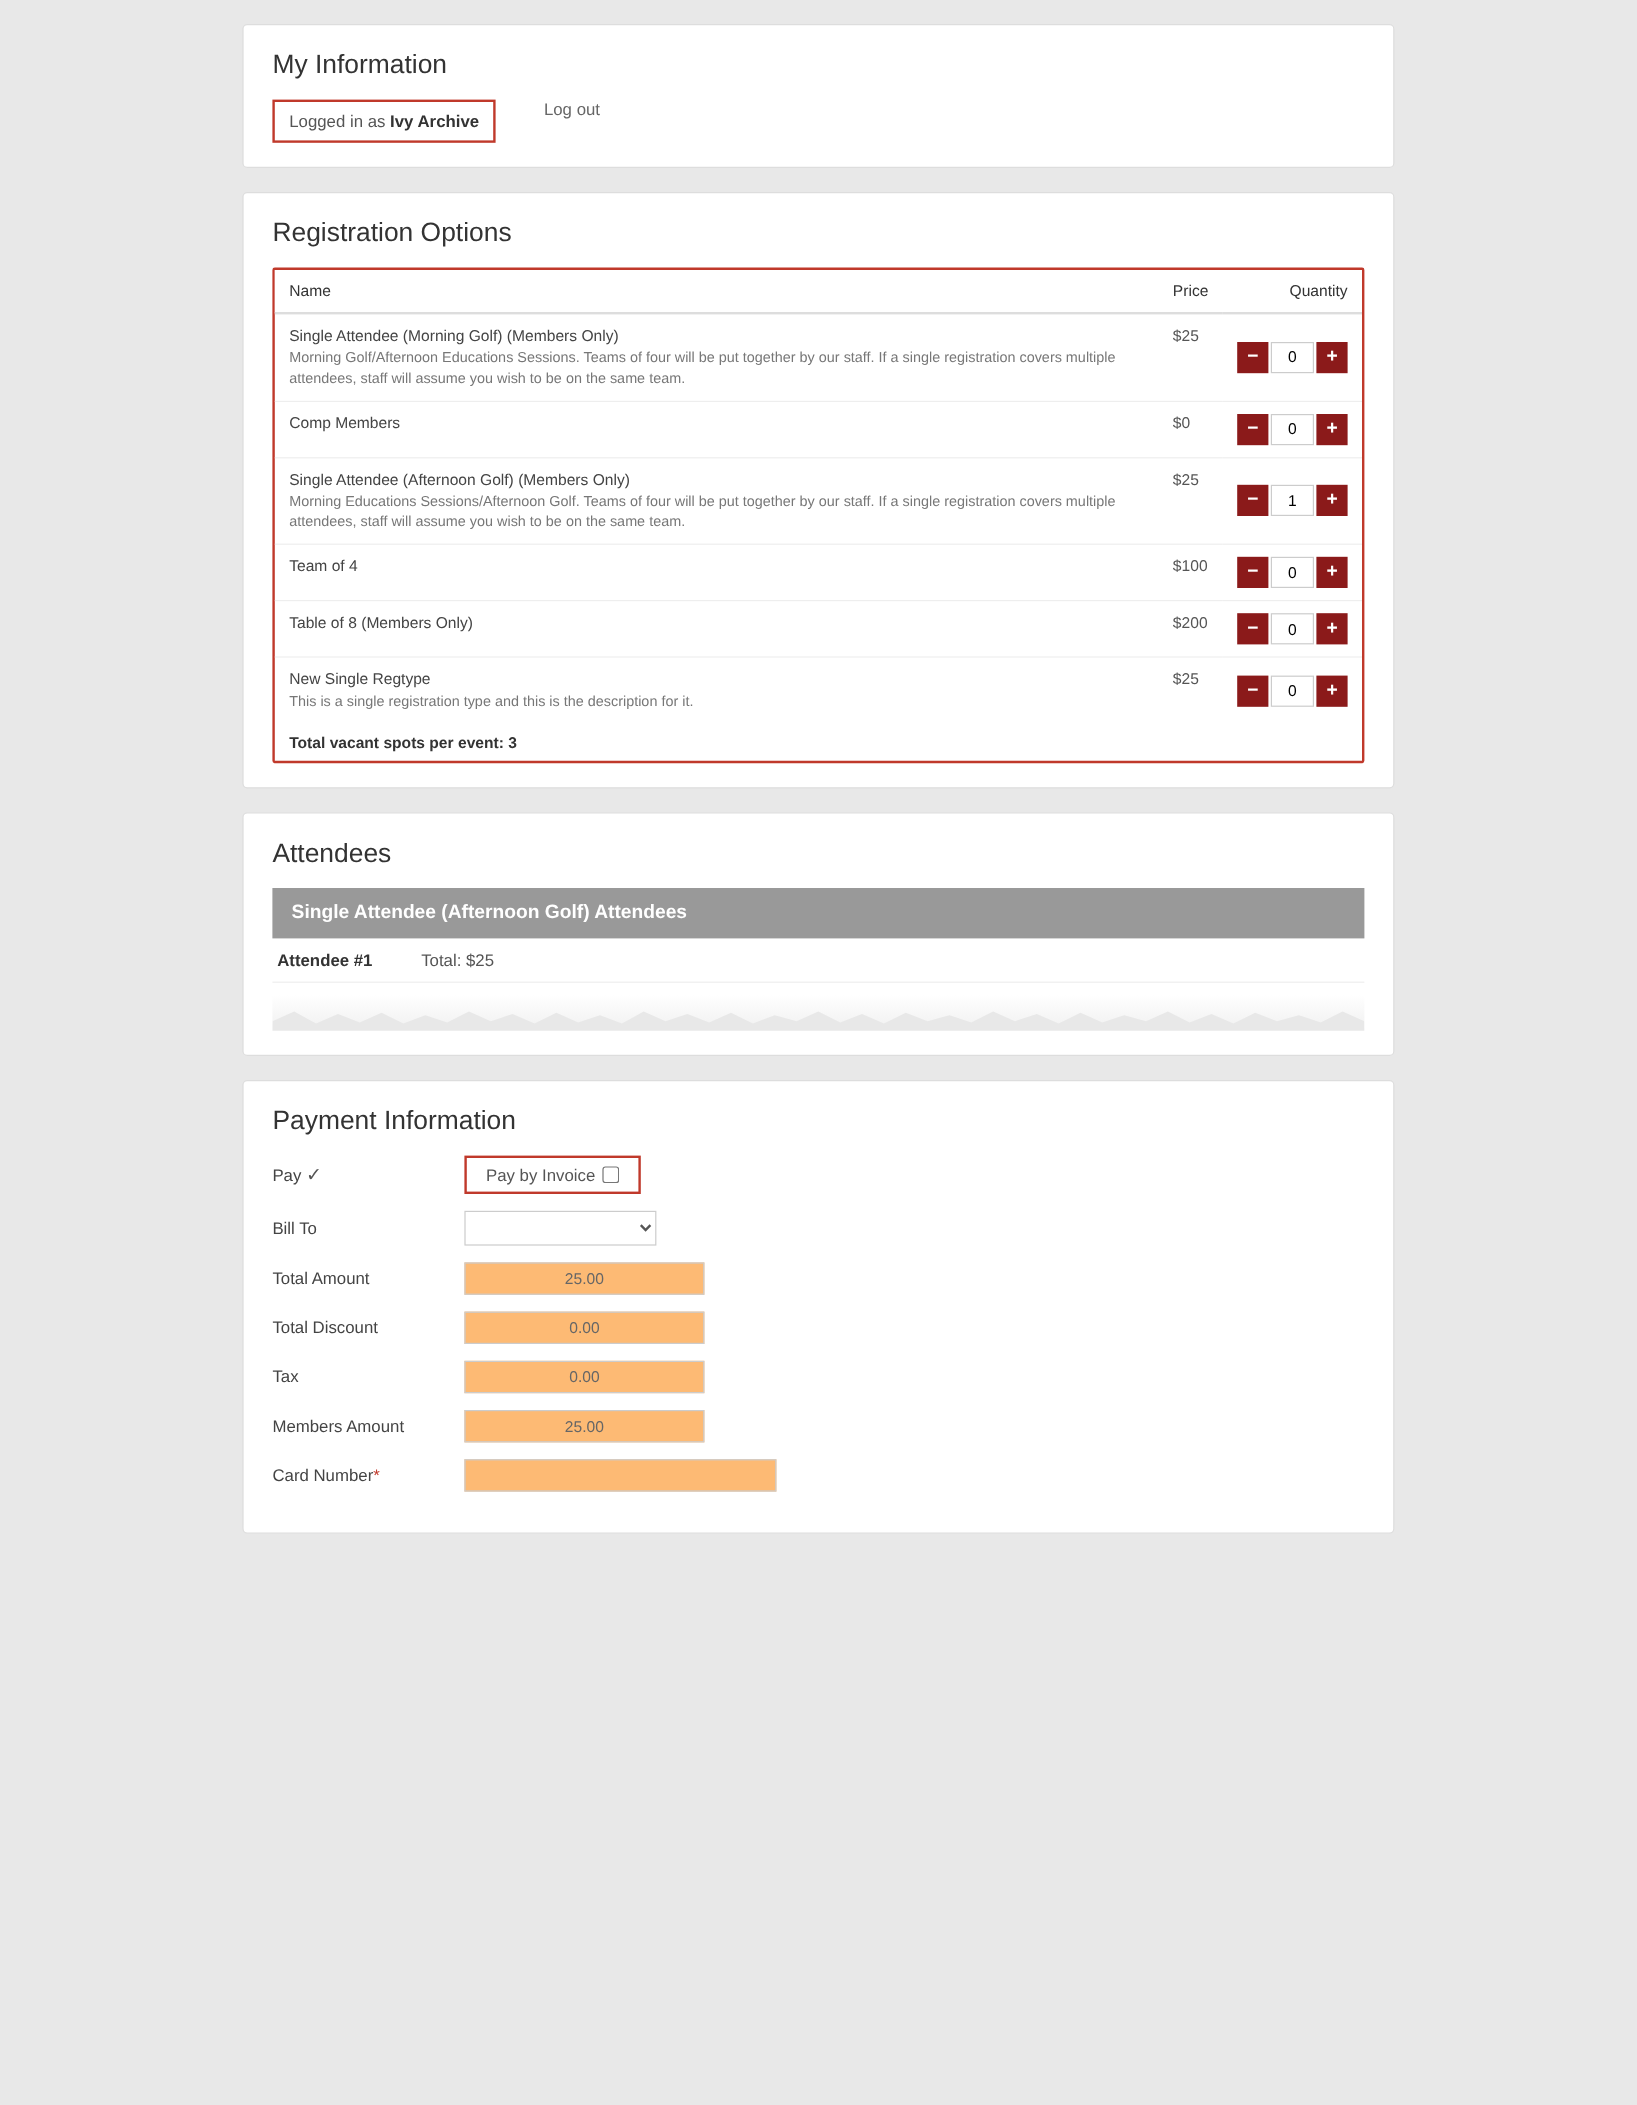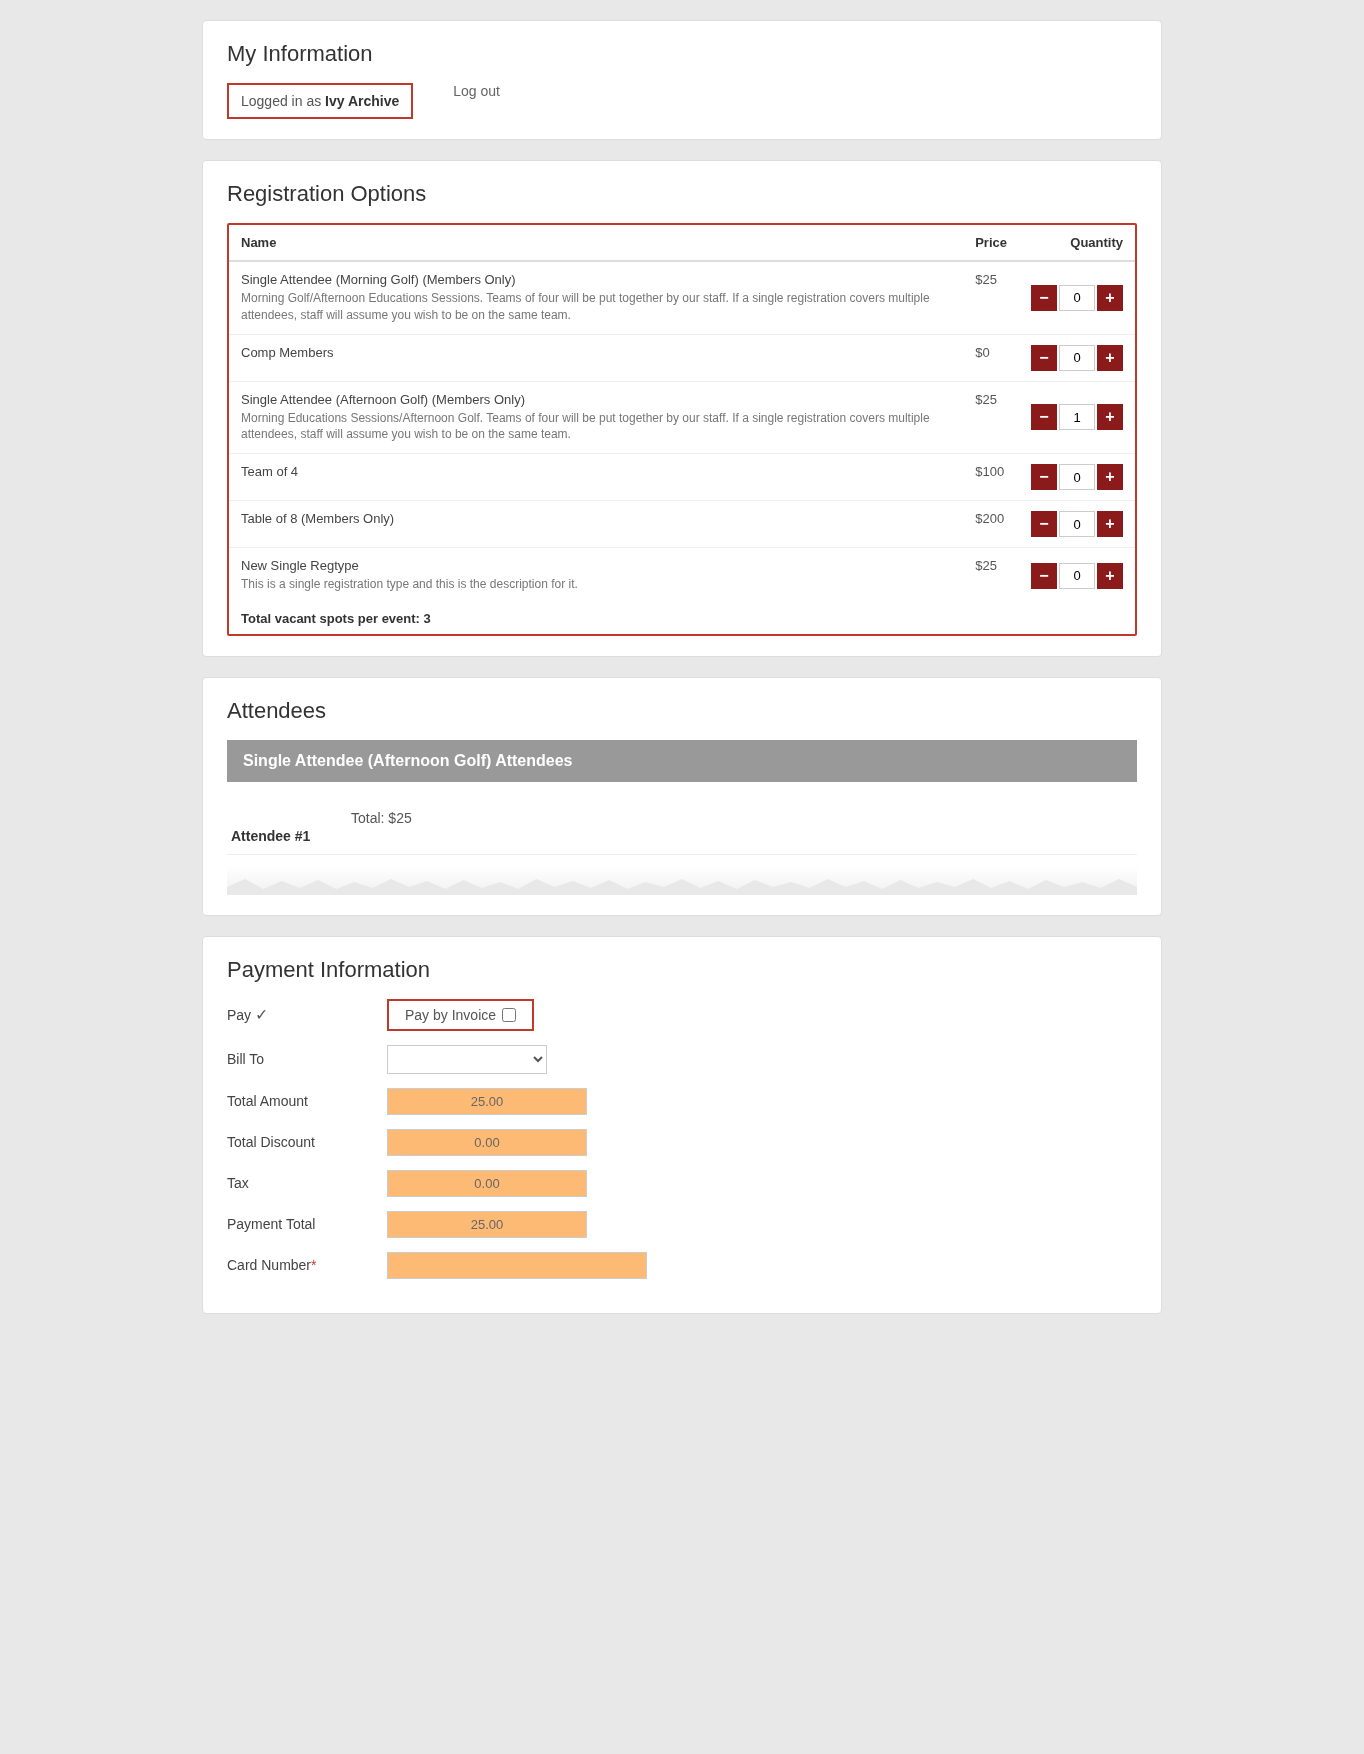--- a/index.html
+++ b/index.html
@@ -56,21 +56,21 @@
       border-radius: 2px;
     }
     .reg-table {
       width: 100%;
       border-collapse: collapse;
     }
     .reg-table th {
       background: #fff;
       text-align: left;
       padding: 10px 12px;
-      font-weight: bold;
+      font-weight: normal;
       font-size: 13px;
       border-bottom: 2px solid #ddd;
       color: #333;
     }
     .reg-table th.qty-col {
       text-align: right;
     }
     .reg-table td {
       padding: 10px 12px;
       vertical-align: top;
@@ -144,21 +144,20 @@
       display: flex;
       align-items: center;
       padding: 10px 4px;
       border-bottom: 1px solid #eee;
     }
     .attendee-label {
       font-weight: bold;
       font-size: 14px;
       color: #333;
       min-width: 120px;
-      margin-top: 36px;
     }
     .attendee-total {
       color: #555;
       font-size: 14px;
     }
     
     .torn-paper {
       height: 30px;
       background: linear-gradient(to bottom, #fff 0%, #f0f0f0 100%);
       position: relative;
@@ -387,21 +386,21 @@
       <div class="form-label">Total Discount</div>
       <input type="text" class="form-input" value="0.00" style="">
     </div>
 
     <div class="form-row">
       <div class="form-label">Tax</div>
       <input type="text" class="form-input" value="0.00" style="">
     </div>
 
     <div class="form-row">
-      <div class="form-label">Payment Total</div>
+      <div class="form-label">Members Amount</div>
       <input type="text" class="form-input" value="25.00" style="">
     </div>
 
     <div class="form-row">
       <div class="form-label">
         <span>Card Number</span><span class="required">*</span>
       </div>
       <input type="text" class="form-input form-input-wide" value="" style="">
     </div>
 

